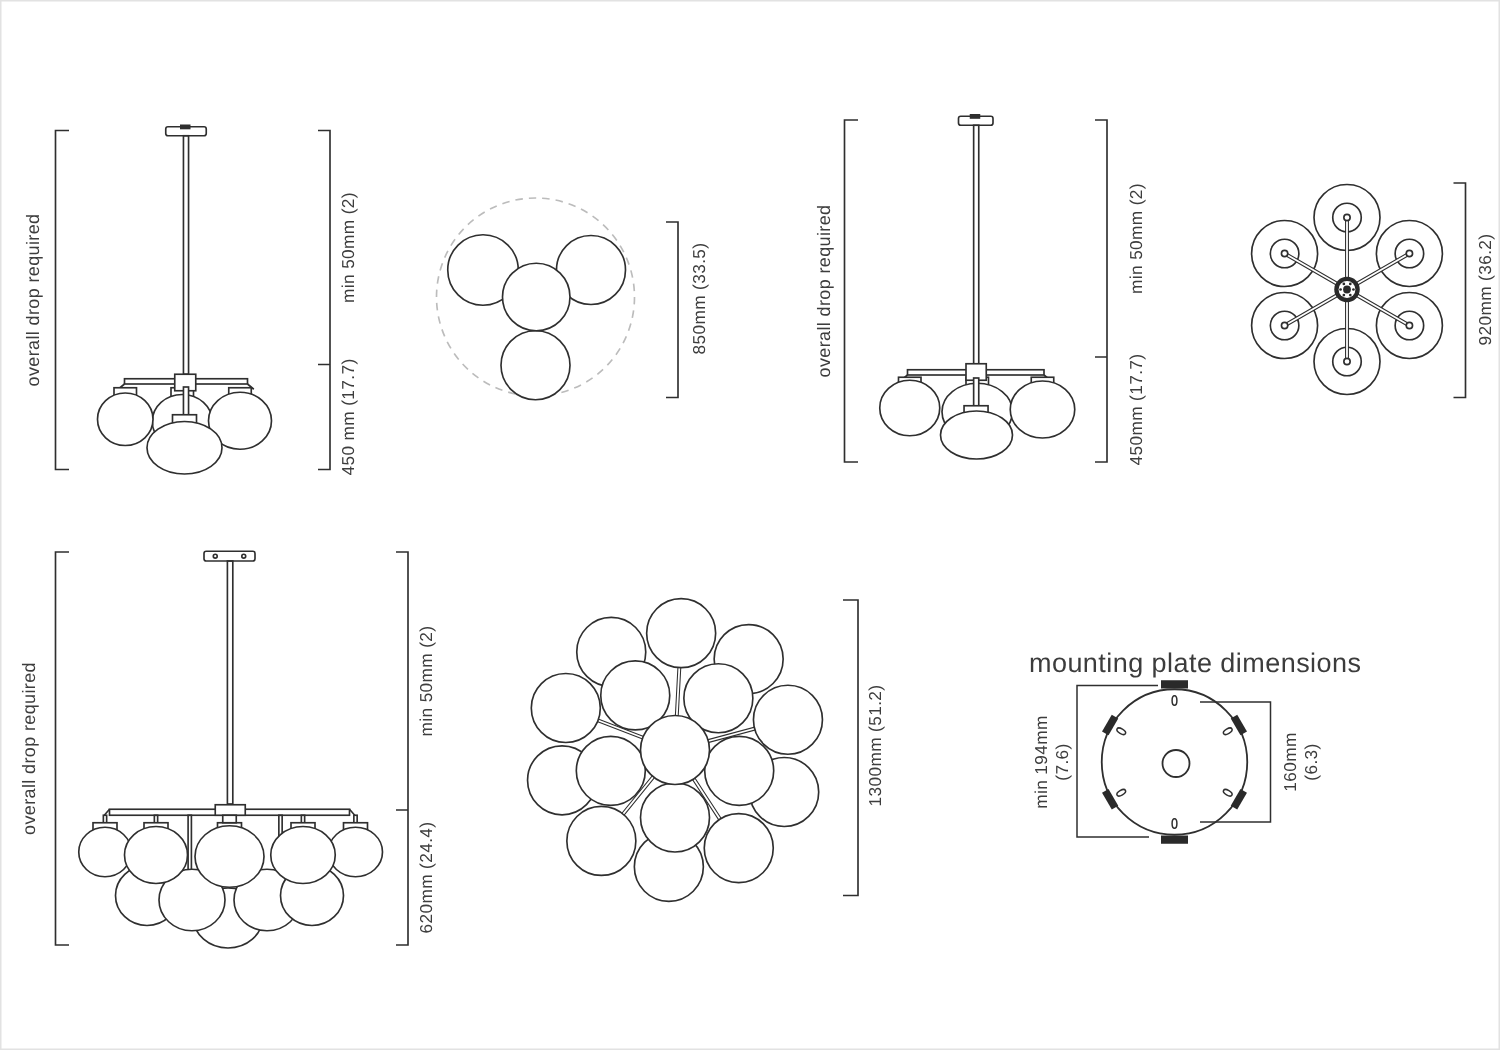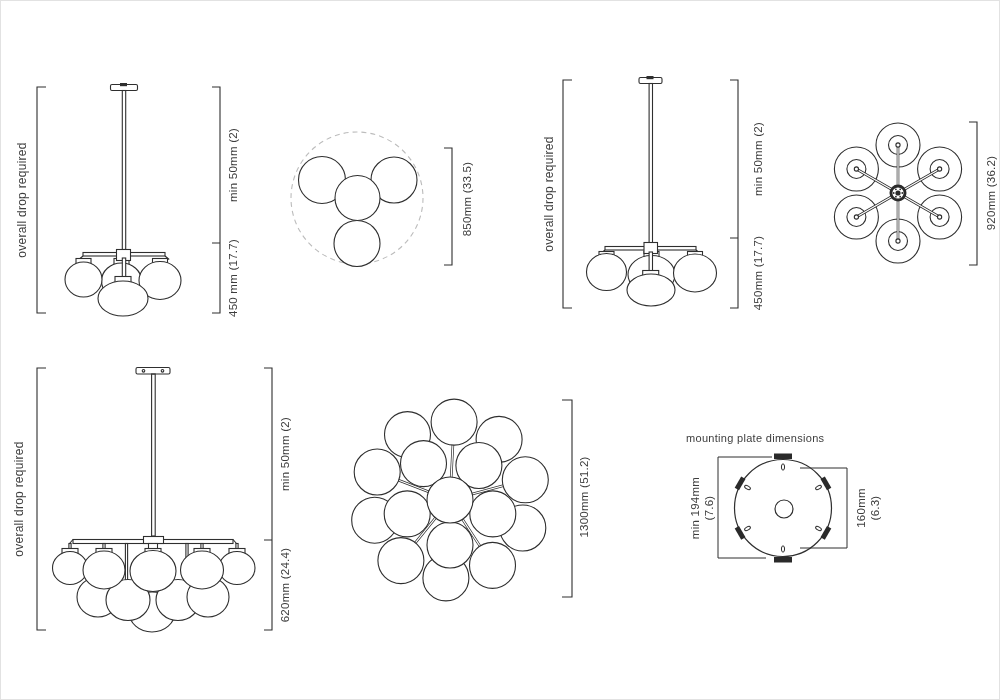--- a/index.html
+++ b/index.html
@@ -7,21 +7,21 @@
     position:relative;width:1000px;height:700px;background:#ffffff;overflow:hidden;
     font-family:"Liberation Sans", sans-serif;color:#3d3d3d;
     box-shadow:inset 0 0 0 1px #e2e2e2;
   }
   svg{position:absolute;left:0;top:0;}
   .vlab{
     position:absolute;transform:translate(-50%,-50%) rotate(-90deg);
     white-space:nowrap;font-size:11.5px;letter-spacing:.25px;color:#3d3d3d;
   }
   .hlab{
-    position:absolute;white-space:nowrap;font-size:11px;letter-spacing:.3px;color:#3c3c3c;text-align:center;
+    position:absolute;white-space:nowrap;font-size:18px;letter-spacing:.3px;color:#3c3c3c;text-align:center;
   }
 </style>
 </head>
 <body>
 
 <div id="canvas">
 
 <svg width="1000" height="700" viewBox="0 0 1000 700">
 
   <g stroke="#2f2f2f" stroke-width="1.1" fill="none">

